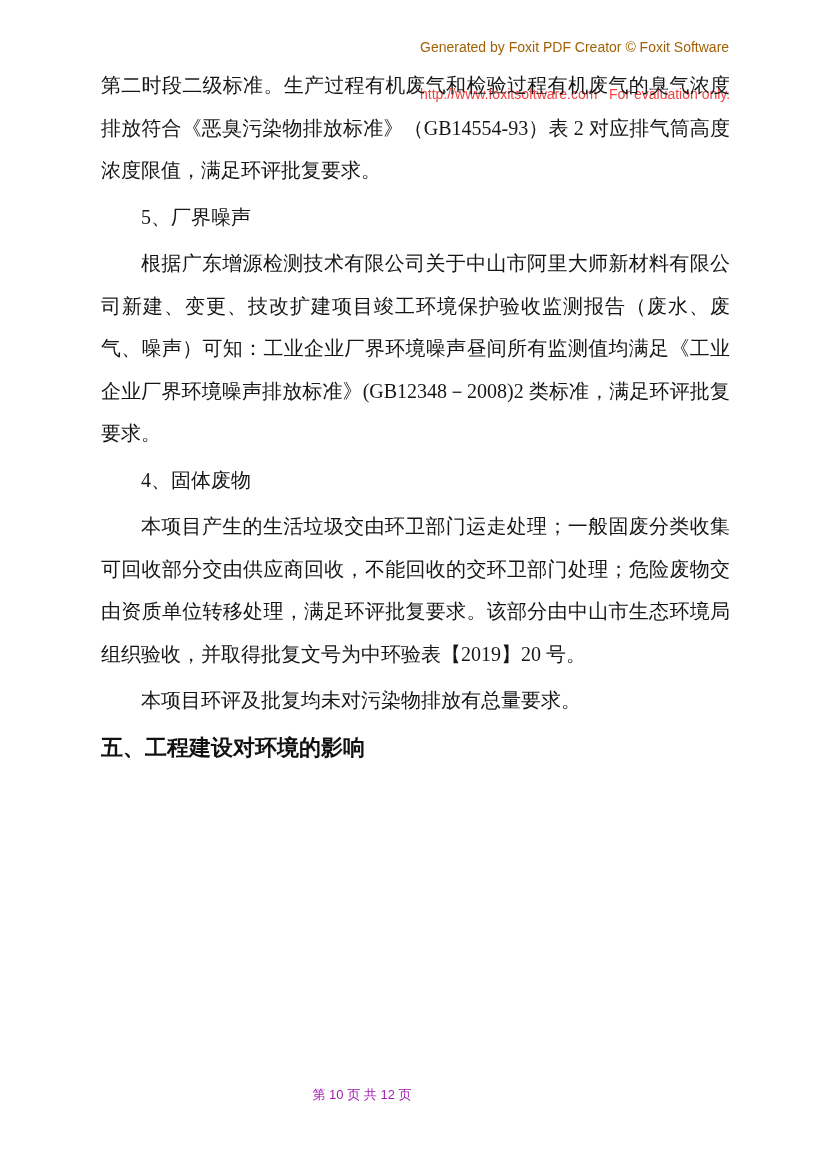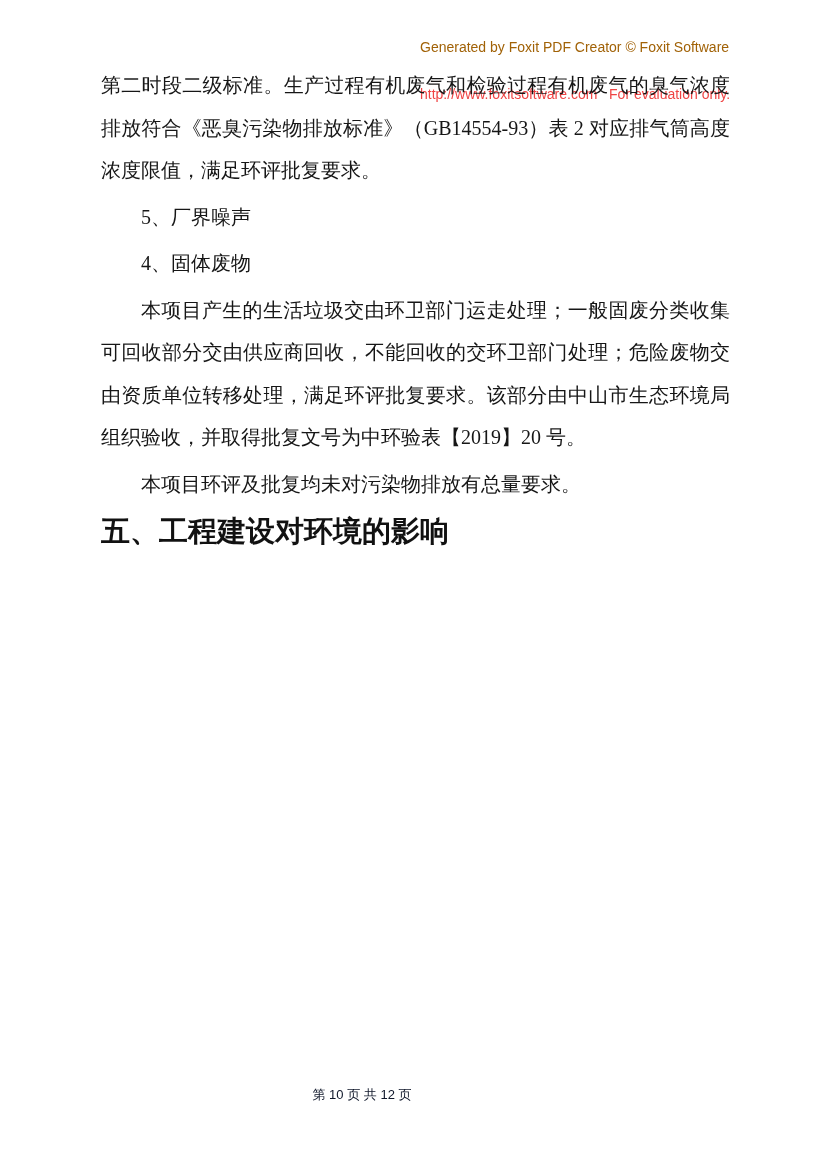--- a/index.html
+++ b/index.html
@@ -27,50 +27,51 @@
     position: absolute; left: 97px; top: 60px; width: 637px;
     color: #161616;
     font-size: 20px; line-height: 42.5px;
     text-align: justify;
   }
   .content p { margin: 4px; }
   .para { margin-top: 8px; }
   .indent { text-indent: 2em; }
   .sub { margin-top: 8px; text-indent: 2em; }
   .section-heading {
-    font-size: 29px; font-weight: bold;
+    font-size: 22px; font-weight: bold;
     line-height: 44px;
     margin-top: 16px; margin-bottom: 6px;
     text-indent: 0; text-align: left;
     color: #111111;
   }
 
   
   .footer {
     position: absolute; top: 1086px; left: 0; width: 724px;
     text-align: center;
-    font-size: 13px; color: #0f172a;
+    font-size: 13px; color: #a21caf;
     font-family: "Liberation Sans", "DejaVu Sans", sans-serif;
   }
 </style>
 </head>
 <body>
 
 <div class="page">
 
   <div class="watermark">
     <div class="wm-line1">Generated by Foxit PDF Creator © Foxit Software</div>
     <div class="wm-line2">http://www.foxitsoftware.com   For evaluation only.</div>
   </div>
 
   <div class="content">
     <p class="para">第二时段二级标准。生产过程有机废气和检验过程有机废气的臭气浓度排放符合《恶臭污染物排放标准》（GB14554-93）表 2 对应排气筒高度浓度限值，满足环评批复要求。</p>
 
     <p class="sub">5、厂界噪声</p>
 
+    <p class="para indent">根据广东增源检测技术有限公司关于中山市阿里大师新材料有限公司新建、变更、技改扩建项目竣工环境保护验收监测报告（废水、废气、噪声）可知：工业企业厂界环境噪声昼间所有监测值均满足《工业企业厂界环境噪声排放标准》(GB12348－2008)2 类标准，满足环评批复要求。</p>
 
     <p class="sub">4、固体废物</p>
 
     <p class="para indent">本项目产生的生活垃圾交由环卫部门运走处理；一般固废分类收集可回收部分交由供应商回收，不能回收的交环卫部门处理；危险废物交由资质单位转移处理，满足环评批复要求。该部分由中山市生态环境局组织验收，并取得批复文号为中环验表【2019】20 号。</p>
 
 
     <p class="para indent">本项目环评及批复均未对污染物排放有总量要求。</p>
 
     <p class="section-heading">五、工程建设对环境的影响</p>
 

